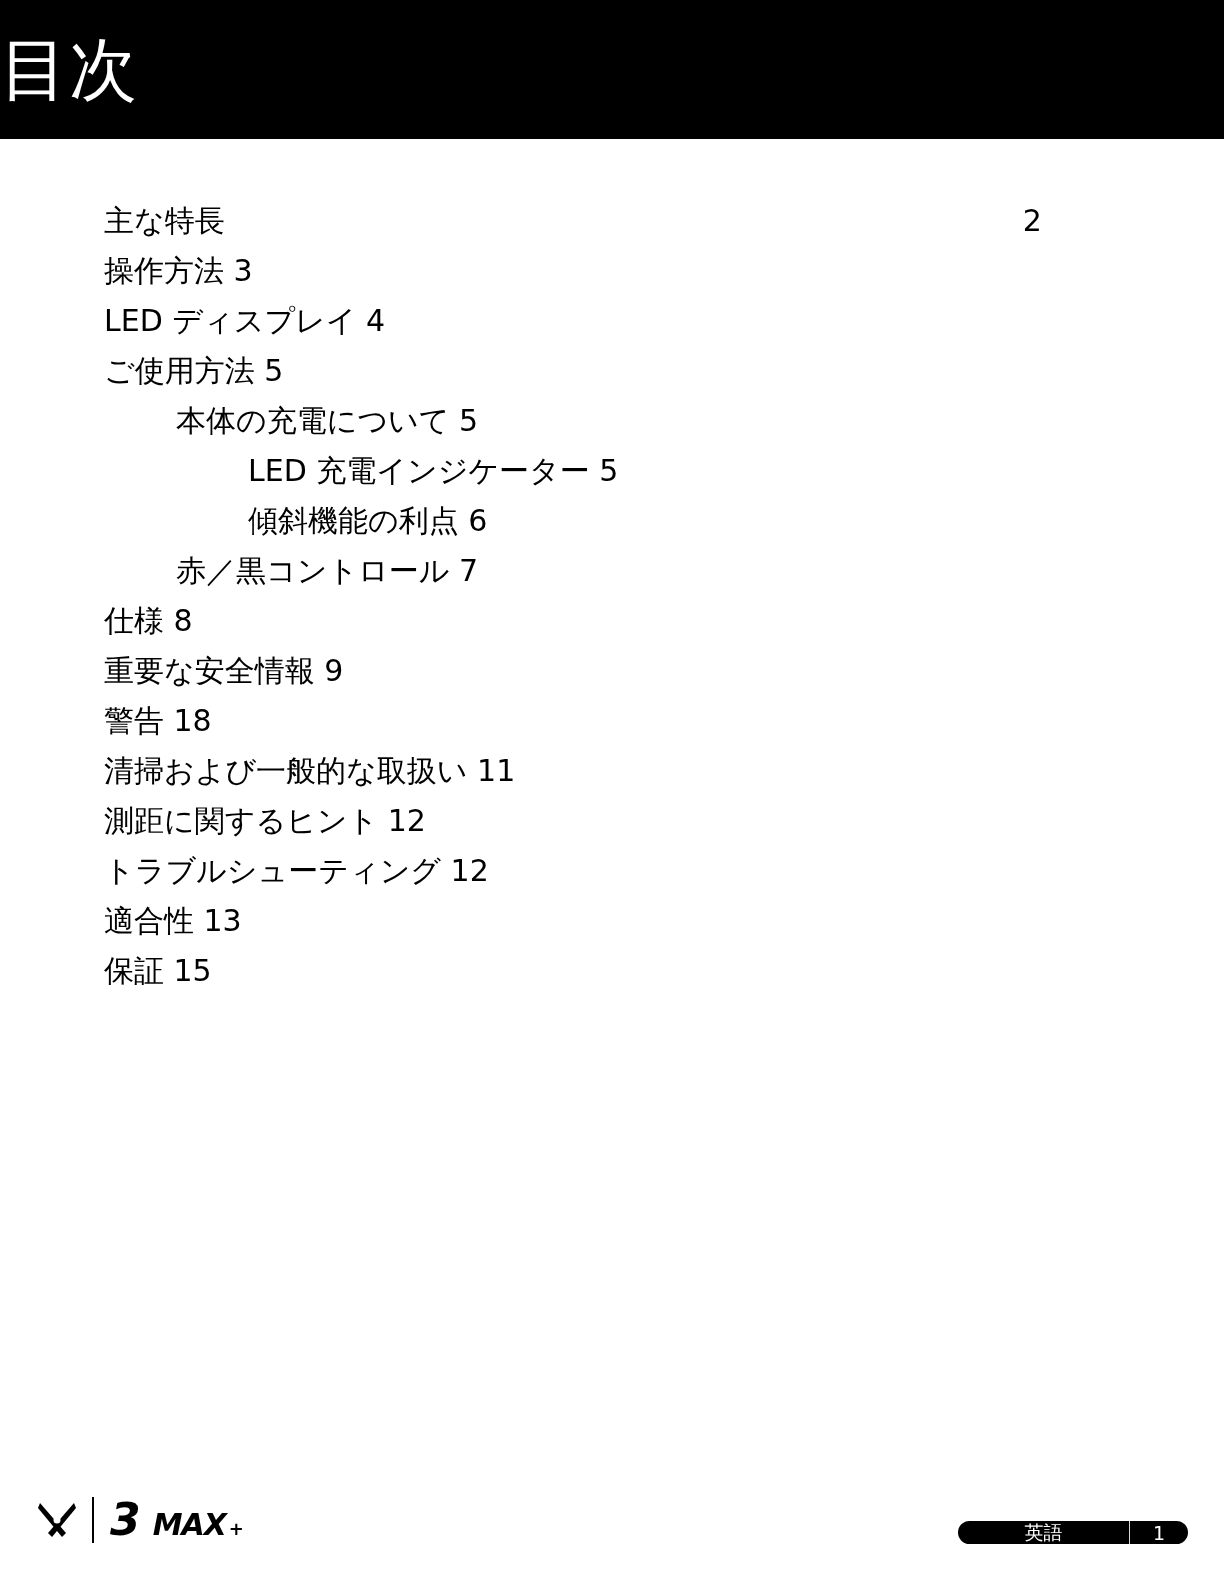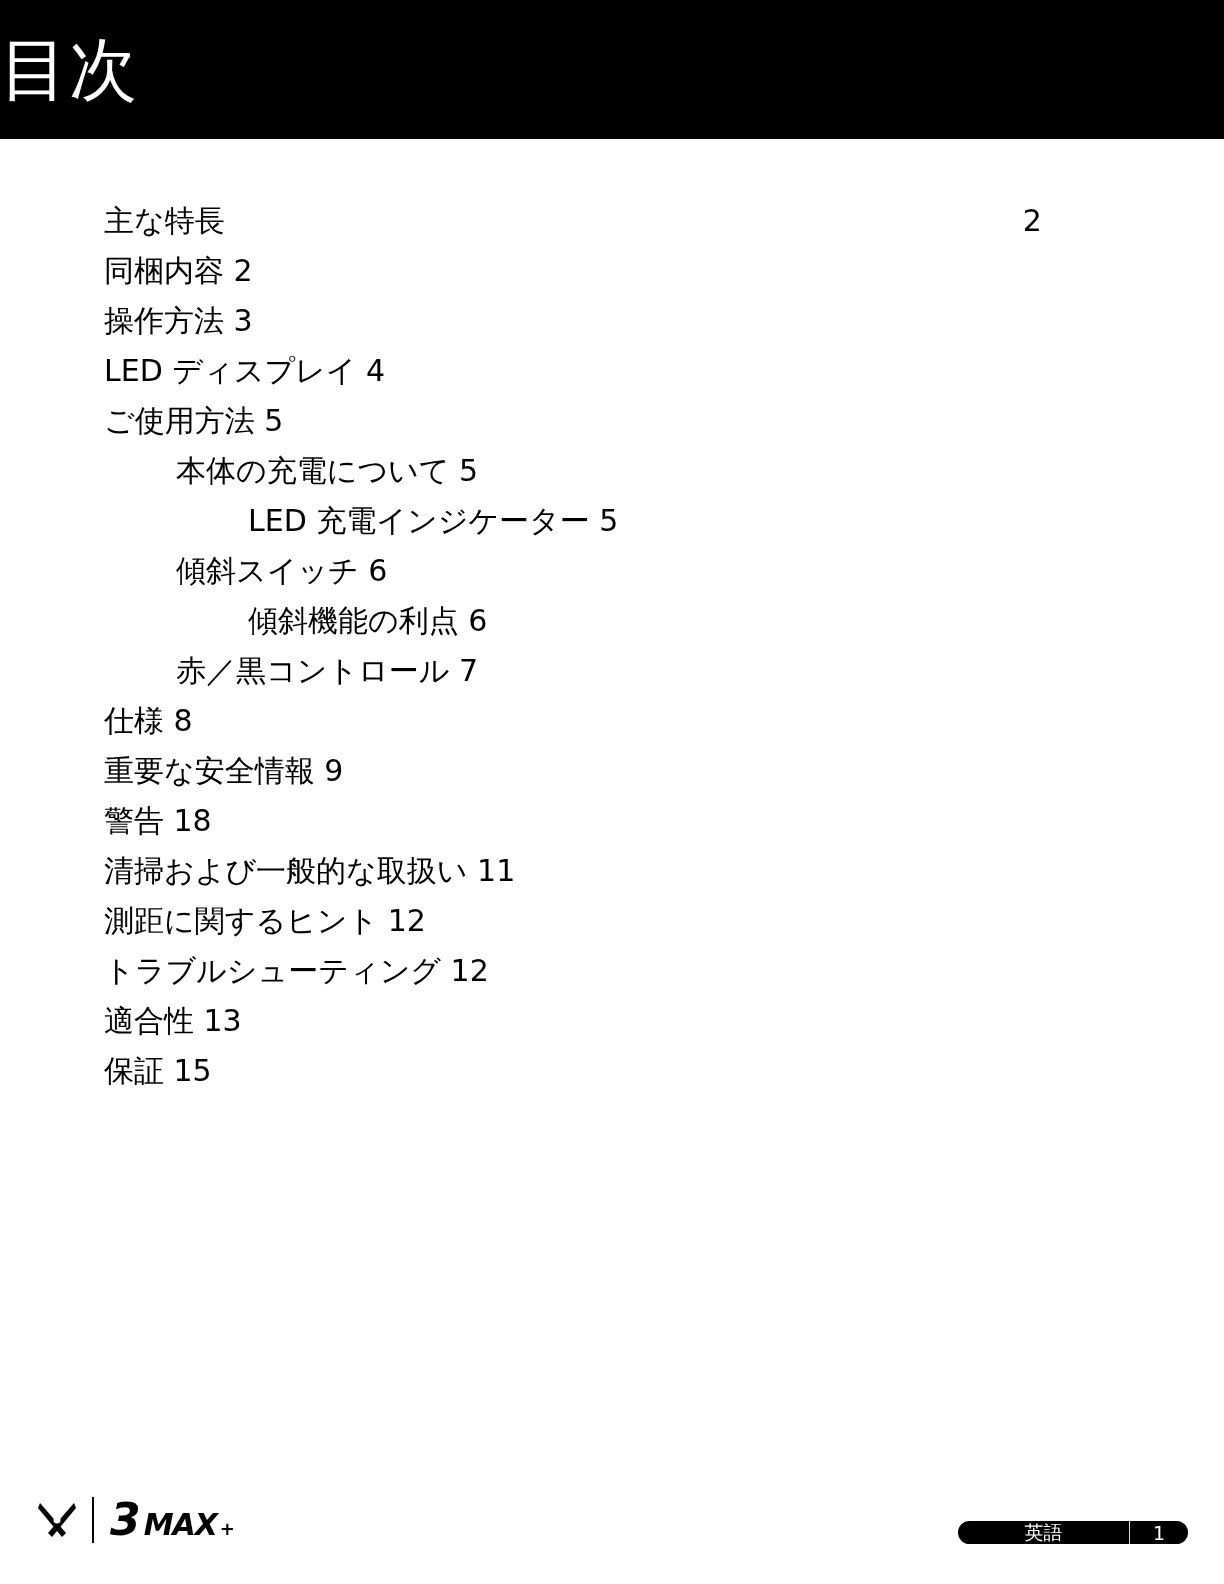--- a/index.html
+++ b/index.html
@@ -105,21 +105,21 @@
   }
   .logo-3 {
     font-size: 44px;
     line-height: 40px;
     letter-spacing: -1px;
   }
   .logo-max {
     font-size: 30px;
     line-height: 30px;
     letter-spacing: -1px;
-    margin-left: 4px;
+    margin-left: 13px;
   }
   .logo-plus {
     font-size: 18px;
     line-height: 18px;
     margin-left: 3px;
     font-style: normal;
     font-weight: 700;
   }
 
   .footer-pagepill {
@@ -153,27 +153,25 @@
 </style>
 </head>
 <body>
 
 <div class="header-band">
   <div class="header-title">目次</div>
 </div>
 
 <div class="toc">
     <div class="toc-row lvl-0 tabbed"><span class="label">主な特長</span><span class="spacer"></span><span class="page">2</span></div>
-    <div class="toc-row lvl-0"><span class="label">同梱内容 2</span></div>
     <div class="toc-row lvl-0"><span class="label">操作方法 3</span></div>
     <div class="toc-row lvl-0"><span class="label">LED ディスプレイ 4</span></div>
     <div class="toc-row lvl-0"><span class="label">ご使用方法 5</span></div>
     <div class="toc-row lvl-1"><span class="label">本体の充電について 5</span></div>
     <div class="toc-row lvl-2"><span class="label">LED 充電インジケーター 5</span></div>
-    <div class="toc-row lvl-1"><span class="label">傾斜スイッチ 6</span></div>
     <div class="toc-row lvl-2"><span class="label">傾斜機能の利点 6</span></div>
     <div class="toc-row lvl-1"><span class="label">赤／黒コントロール 7</span></div>
     <div class="toc-row lvl-0"><span class="label">仕様 8</span></div>
     <div class="toc-row lvl-0"><span class="label">重要な安全情報 9</span></div>
     <div class="toc-row lvl-0"><span class="label">警告 18</span></div>
     <div class="toc-row lvl-0"><span class="label">清掃および一般的な取扱い 11</span></div>
     <div class="toc-row lvl-0"><span class="label">測距に関するヒント 12</span></div>
     <div class="toc-row lvl-0"><span class="label">トラブルシューティング 12</span></div>
     <div class="toc-row lvl-0"><span class="label">適合性 13</span></div>
     <div class="toc-row lvl-0"><span class="label">保証 15</span></div>

